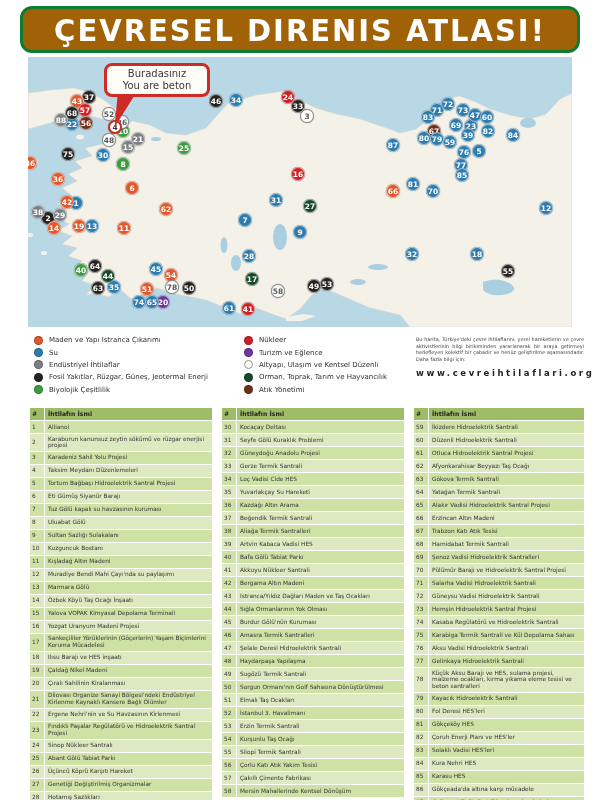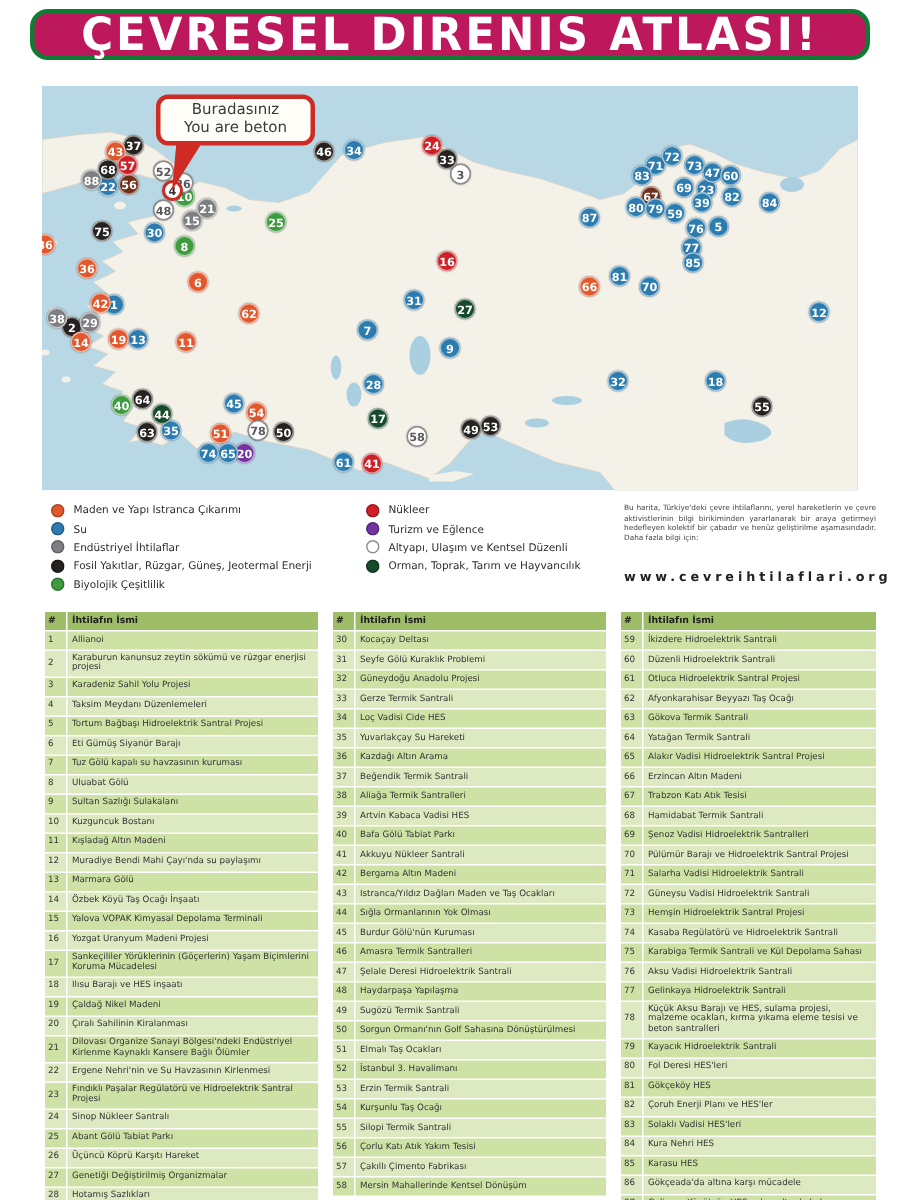--- a/index.html
+++ b/index.html
@@ -1,21 +1,21 @@
 <!DOCTYPE html>
 <html><head>
 <meta charset="utf-8">
 <style>
   * { margin:0; padding:0; box-sizing:border-box; }
   html,body { width:600px; height:800px; background:#ffffff; font-family:"DejaVu Sans","Liberation Sans",sans-serif; overflow:hidden; }
   .page { position:relative; width:600px; height:800px; background:#fff; }
 
   
-  .banner { position:absolute; left:20px; top:6px; width:560px; height:34px;
-    background:#be185d; border:3px solid #0e7c33; border-radius:12px;
+  .banner { position:absolute; left:20px; top:6px; width:560px; height:47px;
+    background:#a16207; border:3px solid #0e7c33; border-radius:12px;
     display:flex; align-items:center; justify-content:center; }
   .banner span { color:#ffffff; font-size:29px; font-weight:bold; letter-spacing:2px;
     white-space:nowrap; transform:scaleY(1.05); }
 
   
   .map { position:absolute; left:28px; top:57px; width:544px; height:270px; overflow:hidden; }
   .map svg { position:absolute; left:0; top:0; }
   .marker { position:absolute; width:14px; height:14px; border-radius:50%;
     transform:translate(-50%,-50%); color:#fff; font-size:7.5px; font-weight:bold;
     display:flex; align-items:center; justify-content:center;
@@ -38,21 +38,21 @@
   .leg-col.c-right { left:210px; width:170px; }
   .leg-item { display:flex; align-items:center; height:12.4px; }
   .leg-item .dot { width:9px; height:9px; border-radius:50%; margin-right:6px; flex:0 0 9px;
     border:1px solid rgba(0,0,0,.25); }
   .leg-item .dot.d-white { background:#fff; border:1px solid #8e8e8e; }
   .leg-item .lab { font-size:7px; color:#2e2e2e; white-space:nowrap; }
 
   
   .info { position:absolute; left:416px; top:336px; width:168px; }
   .info .txt { font-size:4.9px; line-height:1.35; color:#444; text-align:justify; }
-  .info .url { margin-top:18px; font-size:8.5px; font-weight:bold; color:#222; letter-spacing:2.6px; white-space:nowrap; }
+  .info .url { margin-top:6px; font-size:8.5px; font-weight:bold; color:#222; letter-spacing:2.6px; white-space:nowrap; }
   .logos { position:absolute; left:416px; top:376px; width:168px; height:26px; display:flex; gap:10px; }
   .logo-pol { width:88px; }
   .logo-pol .bar { background:#7d4a42; border:1px solid #5e332d; border-radius:2px; color:#fff;
     font-size:4.6px; text-align:center; padding:2px 1px; white-space:nowrap; }
   .logo-pol .purl { margin-top:2.5px; font-size:5.2px; letter-spacing:1.6px; color:#222; text-align:center; white-space:nowrap; }
   .logo-ej { width:70px; }
   .logo-ej .word { font-size:12px; font-weight:bold; line-height:1; }
   .logo-ej .word i { font-style:normal; }
   .logo-ej .eurl { margin-top:2.5px; font-size:5.2px; letter-spacing:1.6px; color:#777; white-space:nowrap; }
   .ej-lines { display:inline-block; vertical-align:top; margin-left:3px; }
@@ -238,20 +238,24 @@
           <span class="dot" style="background: rgb(112, 51, 160);"></span>
           <span class="lab">Turizm ve Eğlence</span>
         </div>
         <div class="leg-item">
           <span class="dot d-white"></span>
           <span class="lab">Altyapı, Ulaşım ve Kentsel Düzenli</span>
         </div>
         <div class="leg-item">
           <span class="dot" style="background: rgb(23, 74, 43);"></span>
           <span class="lab">Orman, Toprak, Tarım ve Hayvancılık</span>
+        </div>
+        <div class="leg-item">
+          <span class="dot" style="background: rgb(111, 47, 24);"></span>
+          <span class="lab">Atık Yönetimi</span>
         </div>
       </div>
   </div>
 
   <div class="info">
     <div class="txt">Bu harita, Türkiye'deki çevre ihtilaflarını, yerel hareketlerin ve çevre aktivistlerinin bilgi birikiminden yararlanarak bir araya getirmeyi hedefleyen kolektif bir çabadır ve henüz geliştirilme aşamasındadır. Daha fazla bilgi için:</div>
     <div class="url">www.cevreihtilaflari.org</div>
   </div>
 
 

